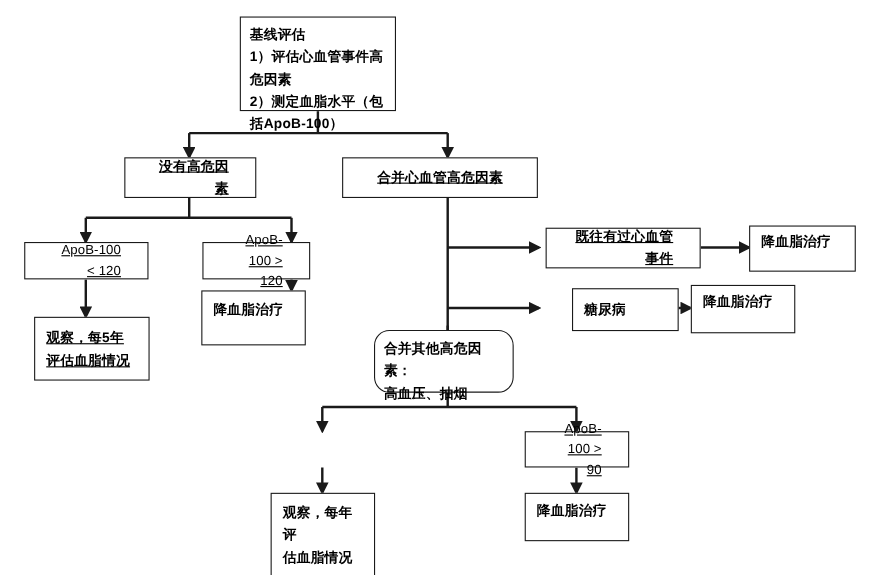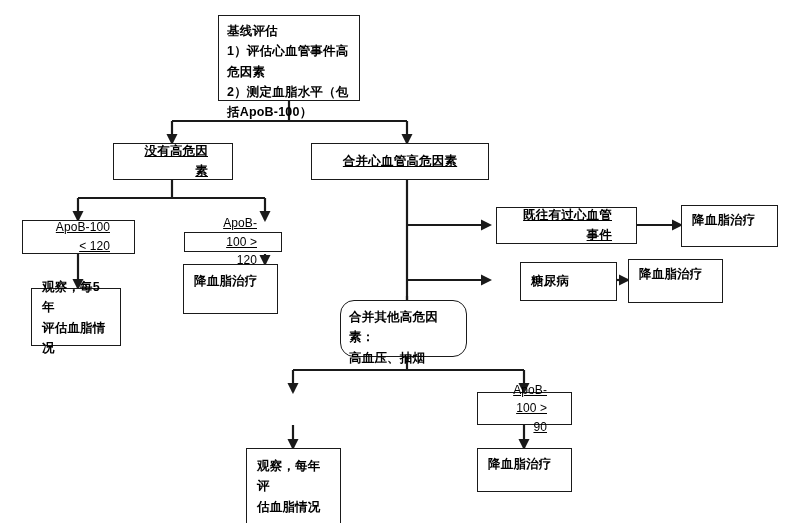--- a/index.html
+++ b/index.html
@@ -125,25 +125,25 @@
   </div>
 
   <div class="node center cjk-bold" style="left:311px; top:143px; width:178px; height:37px;">
     <span class="txt">合并心血管高危因素</span>
   </div>
 
   <div class="node center latin" style="left:22px; top:220px; width:113px; height:34px;">
     <span class="txt">ApoB-100 &lt; 120</span>
   </div>
 
-  <div class="node center latin" style="left:184px; top:232px; width:98px; height:20px;">
+  <div class="node center latin" style="left:184px; top:220px; width:98px; height:34px;">
     <span class="txt">ApoB-100 &gt; 120</span>
   </div>
 
-  <div class="node cjk-bold multiline vcenter" style="left:31px; top:288px; width:90px; height:58px; padding-left:10px;">
+  <div class="node cjk-bold multiline vcenter" style="left:31px; top:288px; width:105px; height:58px; padding-left:10px;text-decoration:underline;">
     <span class="txt">观察，每5年
 评估血脂情况</span>
   </div>
 
   <div class="node cjk-bold" style="left:183px; top:264px; width:95px; height:50px; padding-left:10px; padding-top:7px;">
     <span class="txt">降血脂治疗</span>
   </div>
 
   <div class="node center cjk-bold" style="left:496px; top:207px; width:141px; height:37px;">
     <span class="txt">既往有过心血管事件</span>

